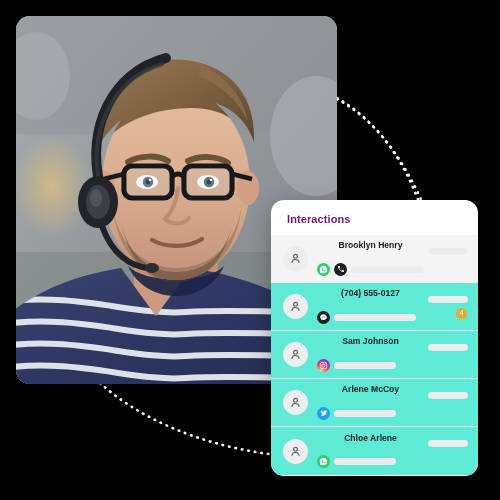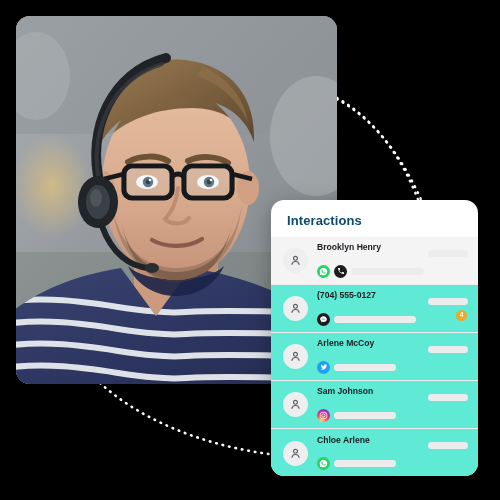--- a/index.html
+++ b/index.html
@@ -54,23 +54,23 @@
     overflow: hidden;
     z-index: 3;
     display: flex;
     flex-direction: column;
   }
   .card-header {
     padding: 14px 0 10px 16px;
     flex: 0 0 auto;
   }
   .card-title {
-    font-size: 13px;
+    font-size: 11px;
     font-weight: bold;
-    color: #0c4a6e;
+    color: #701a75;
     letter-spacing: 0.1px;
     line-height: 1;
   }
   .list {
     flex: 1 1 auto;
     display: flex;
     flex-direction: column;
   }
   .row {
     position: relative;
@@ -98,20 +98,21 @@
   }
   .avatar svg { display:block; }
 
   .row-main {
     flex: 1 1 auto;
     min-width: 0;
     display: flex;
     flex-direction: column;
     justify-content: center;
     gap: 12px;
+    text-align: center;
   }
   .row-name {
     font-size: 8.6px;
     font-weight: bold;
     color: #191b1f;
     line-height: 1.05;
     white-space: nowrap;
   }
   .row-sub {
     display: flex;
@@ -372,43 +373,20 @@
       </div>
 
       <div class="row">
         <div class="avatar">
           <svg width="13" height="13" viewBox="0 0 24 24" fill="none" stroke="#5b5f66" stroke-width="2.1" stroke-linecap="round" stroke-linejoin="round">
             <circle cx="12" cy="8" r="3.6"></circle>
             <path d="M5.4 19.2c.6-3.4 3.4-5.4 6.6-5.4s6 2 6.6 5.4"></path>
           </svg>
         </div>
         <div class="row-main">
-          <div class="row-name">Arlene McCoy</div>
-          <div class="row-sub">
-            <span class="chan twitter">
-              <svg width="8" height="8" viewBox="0 0 24 24" fill="#ffffff">
-                <path d="M22 5.9c-.7.3-1.5.5-2.3.6a4 4 0 0 0 1.8-2.2c-.8.5-1.7.8-2.6 1a4 4 0 0 0-6.9 3.7A11.5 11.5 0 0 1 3.6 4.6a4 4 0 0 0 1.3 5.4c-.7 0-1.3-.2-1.8-.5a4 4 0 0 0 3.2 4 4 4 0 0 1-1.8.1 4 4 0 0 0 3.7 2.8A8 8 0 0 1 2 18.1a11.4 11.4 0 0 0 6.2 1.8c7.4 0 11.5-6.2 11.5-11.6v-.5c.8-.6 1.5-1.3 2-2z"></path>
-              </svg>
-            </span>
-            <span class="skel skel-sub-s"></span>
-          </div>
-        </div>
-        <div class="row-right">
-          <span class="skel-right"></span>
-        </div>
-      </div>
-
-      <div class="row">
-        <div class="avatar">
-          <svg width="13" height="13" viewBox="0 0 24 24" fill="none" stroke="#5b5f66" stroke-width="2.1" stroke-linecap="round" stroke-linejoin="round">
-            <circle cx="12" cy="8" r="3.6"></circle>
-            <path d="M5.4 19.2c.6-3.4 3.4-5.4 6.6-5.4s6 2 6.6 5.4"></path>
-          </svg>
-        </div>
-        <div class="row-main">
           <div class="row-name">Sam Johnson</div>
           <div class="row-sub">
             <span class="chan instagram">
               <svg width="9" height="9" viewBox="0 0 24 24" fill="none" stroke="#ffffff" stroke-width="2">
                 <rect x="3.4" y="3.4" width="17.2" height="17.2" rx="5"></rect>
                 <circle cx="12" cy="12" r="4.2"></circle>
                 <circle cx="17.2" cy="6.9" r="1.1" fill="#ffffff" stroke="none"></circle>
               </svg>
             </span>
             <span class="skel skel-sub-s"></span>
@@ -420,20 +398,43 @@
       </div>
 
       <div class="row">
         <div class="avatar">
           <svg width="13" height="13" viewBox="0 0 24 24" fill="none" stroke="#5b5f66" stroke-width="2.1" stroke-linecap="round" stroke-linejoin="round">
             <circle cx="12" cy="8" r="3.6"></circle>
             <path d="M5.4 19.2c.6-3.4 3.4-5.4 6.6-5.4s6 2 6.6 5.4"></path>
           </svg>
         </div>
         <div class="row-main">
+          <div class="row-name">Arlene McCoy</div>
+          <div class="row-sub">
+            <span class="chan twitter">
+              <svg width="8" height="8" viewBox="0 0 24 24" fill="#ffffff">
+                <path d="M22 5.9c-.7.3-1.5.5-2.3.6a4 4 0 0 0 1.8-2.2c-.8.5-1.7.8-2.6 1a4 4 0 0 0-6.9 3.7A11.5 11.5 0 0 1 3.6 4.6a4 4 0 0 0 1.3 5.4c-.7 0-1.3-.2-1.8-.5a4 4 0 0 0 3.2 4 4 4 0 0 1-1.8.1 4 4 0 0 0 3.7 2.8A8 8 0 0 1 2 18.1a11.4 11.4 0 0 0 6.2 1.8c7.4 0 11.5-6.2 11.5-11.6v-.5c.8-.6 1.5-1.3 2-2z"></path>
+              </svg>
+            </span>
+            <span class="skel skel-sub-s"></span>
+          </div>
+        </div>
+        <div class="row-right">
+          <span class="skel-right"></span>
+        </div>
+      </div>
+
+      <div class="row">
+        <div class="avatar">
+          <svg width="13" height="13" viewBox="0 0 24 24" fill="none" stroke="#5b5f66" stroke-width="2.1" stroke-linecap="round" stroke-linejoin="round">
+            <circle cx="12" cy="8" r="3.6"></circle>
+            <path d="M5.4 19.2c.6-3.4 3.4-5.4 6.6-5.4s6 2 6.6 5.4"></path>
+          </svg>
+        </div>
+        <div class="row-main">
           <div class="row-name">Chloe Arlene</div>
           <div class="row-sub">
             <span class="chan whatsapp">
               <svg width="9" height="9" viewBox="0 0 24 24" fill="#ffffff">
                 <path d="M12 2A10 10 0 0 0 3.3 17.1L2 22l5-1.3A10 10 0 1 0 12 2zm5.1 14.1c-.2.6-1.2 1.2-1.7 1.2-.5 0-1 .2-3.3-.7-2.8-1.1-4.5-3.9-4.7-4.1-.1-.2-1-1.4-1-2.6s.6-1.8.9-2.1c.2-.2.5-.3.7-.3h.5c.2 0 .4 0 .6.5l.8 2c.1.2.1.4 0 .5l-.4.5c-.1.2-.3.3-.1.6.2.3.8 1.3 1.7 2.1 1.1 1 2.1 1.3 2.4 1.4.2.1.4.1.5-.1l.7-.9c.2-.2.3-.2.5-.1l2 .9c.2.1.4.2.4.3.1.1.1.6-.1 1.2z"></path>
               </svg>
             </span>
             <span class="skel skel-sub-s"></span>
           </div>
         </div>

